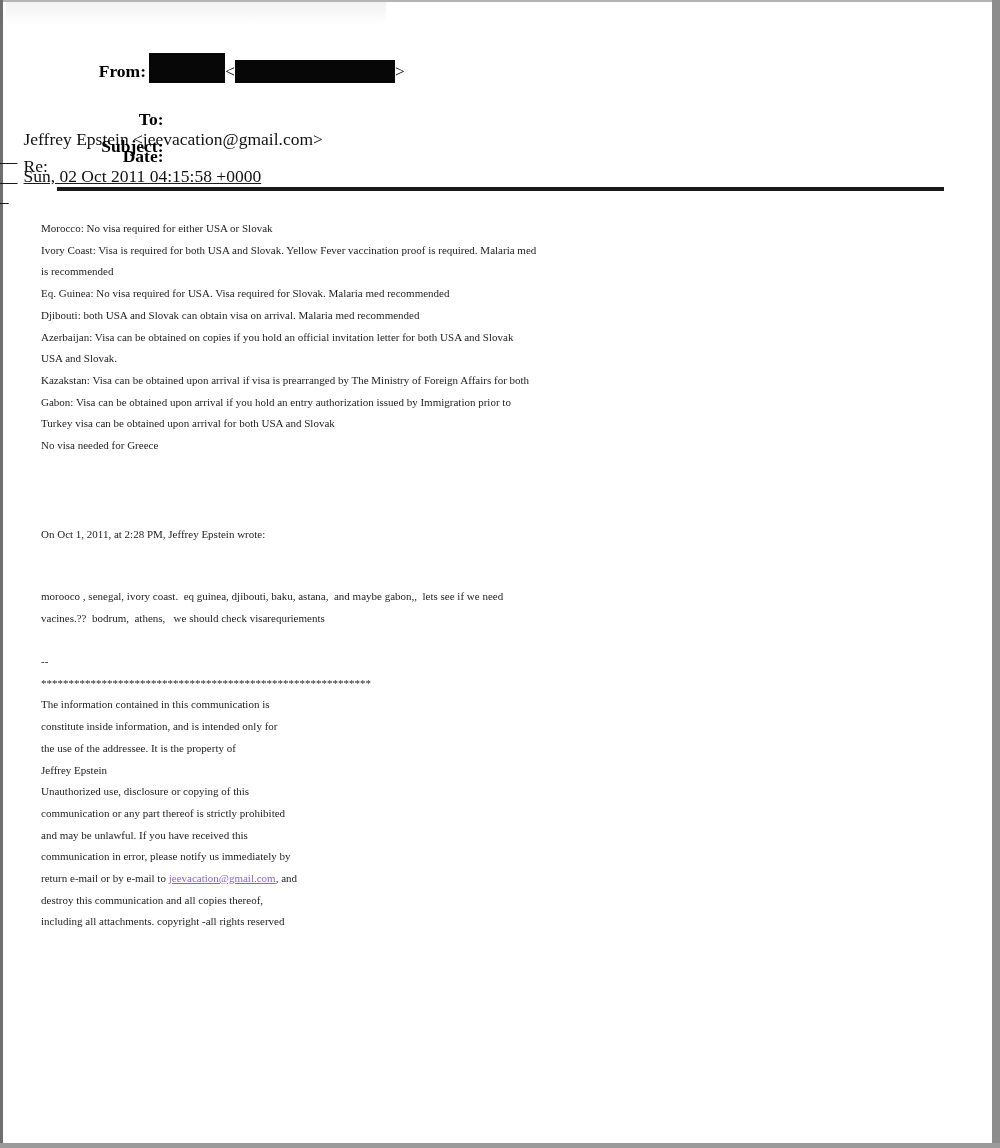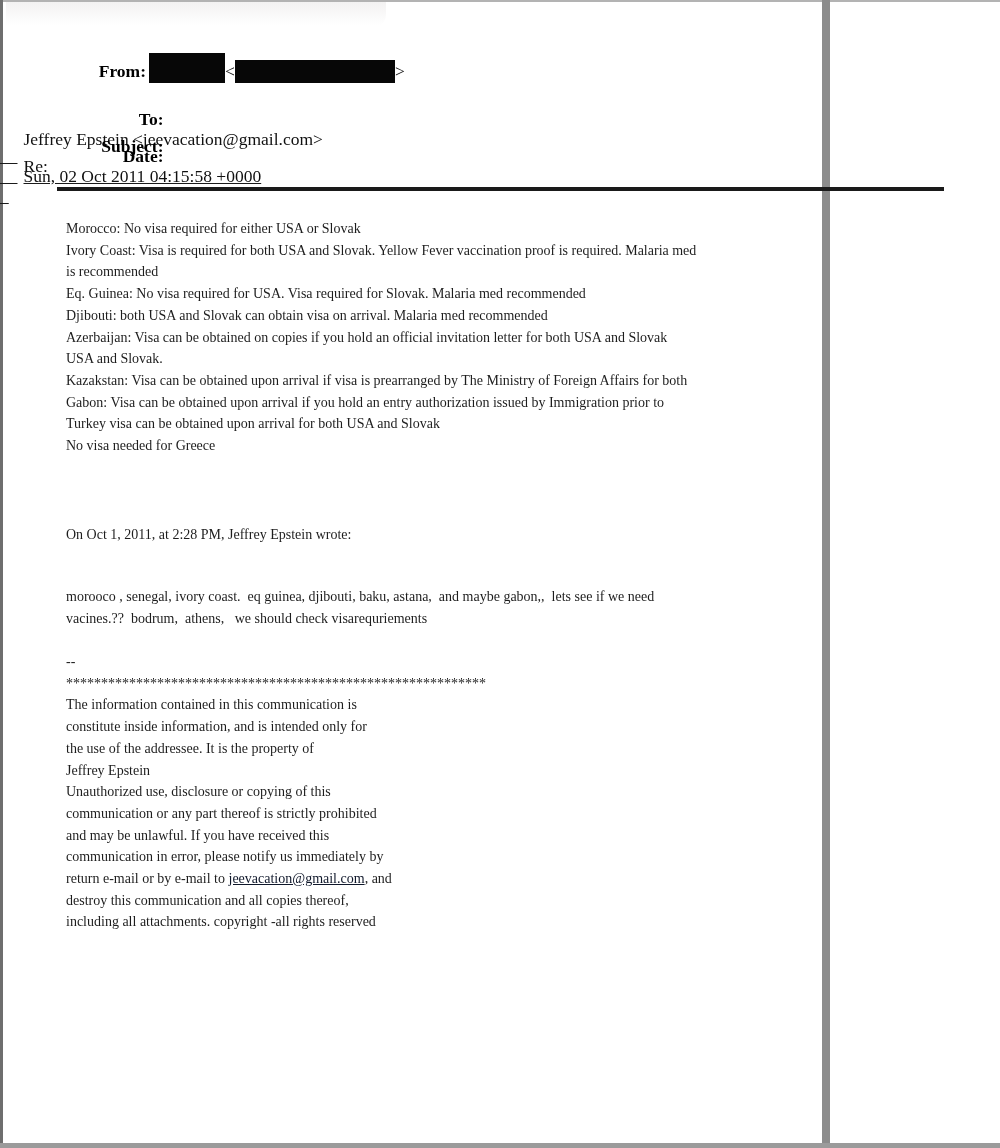--- a/index.html
+++ b/index.html
@@ -4,21 +4,21 @@
 <style>
   html, body { margin: 0; padding: 0; }
   body {
     width: 1000px; height: 1148px;
     background: #ffffff;
     font-family: "Liberation Serif", "DejaVu Serif", serif;
     color: #1b1b1b;
     overflow: hidden;
     position: relative;
   }
-  .page { position: absolute; inset: 0; width: 830px; height: 1148px; }
+  .page { position: absolute; inset: 0; width: 1000px; height: 1148px; }
 
   
   .edge-left   { position: absolute; left: 0; top: 0; width: 3px;  height: 1148px; background: #6e6e6e; }
   .edge-right  { position: absolute; right: 0; top: 0; width: 8px; height: 1148px; background: #8c8c8c; }
   .edge-bottom { position: absolute; left: 0; bottom: 0; width: 1000px; height: 5px; background: #9b9b9b; }
   .edge-top    { position: absolute; left: 0; top: 0; width: 1000px; height: 2px; background: #b3b3b3; }
   .smudge {
     position: absolute; left: 6px; top: 2px; width: 380px; height: 26px;
     background: linear-gradient(180deg, #f3f2f2 0%, rgba(255,255,255,0) 90%);
     border-radius: 0 0 14px 4px;
@@ -45,31 +45,31 @@
   .row-subject { top: 116px; }
   .row-date    { top: 126px; text-decoration: underline; }
 
   .divider {
     position: absolute; left: 57px; top: 187px;
     width: 887px; height: 4px; background: #1a1a1a;
   }
 
   
   .tblock {
-    position: absolute; left: 66px; width: 900px;
-    font-size: 14px; line-height: 21.7px; color: #1d1d1d;
+    position: absolute; left: 41px; width: 900px;
+    font-size: 11px; line-height: 21.7px; color: #1d1d1d;
   }
   .tblock .tline { white-space: pre; }
   .block-visa  { top: 218px; }
   .block-quote-header { top: 524px; }
   .block-quote { top: 586px; }
   .block-sig   { top: 651px; }
 
   .email-link {
-    color: #0f172a; text-decoration: underline; cursor: pointer;
+    color: #8b5cf6; text-decoration: underline; cursor: pointer;
   }
 </style>
 </head>
 <body>
 
 <div class="page">
 
   <div class="edge-top"></div>
   <div class="smudge"></div>
   <div class="edge-left"></div>

